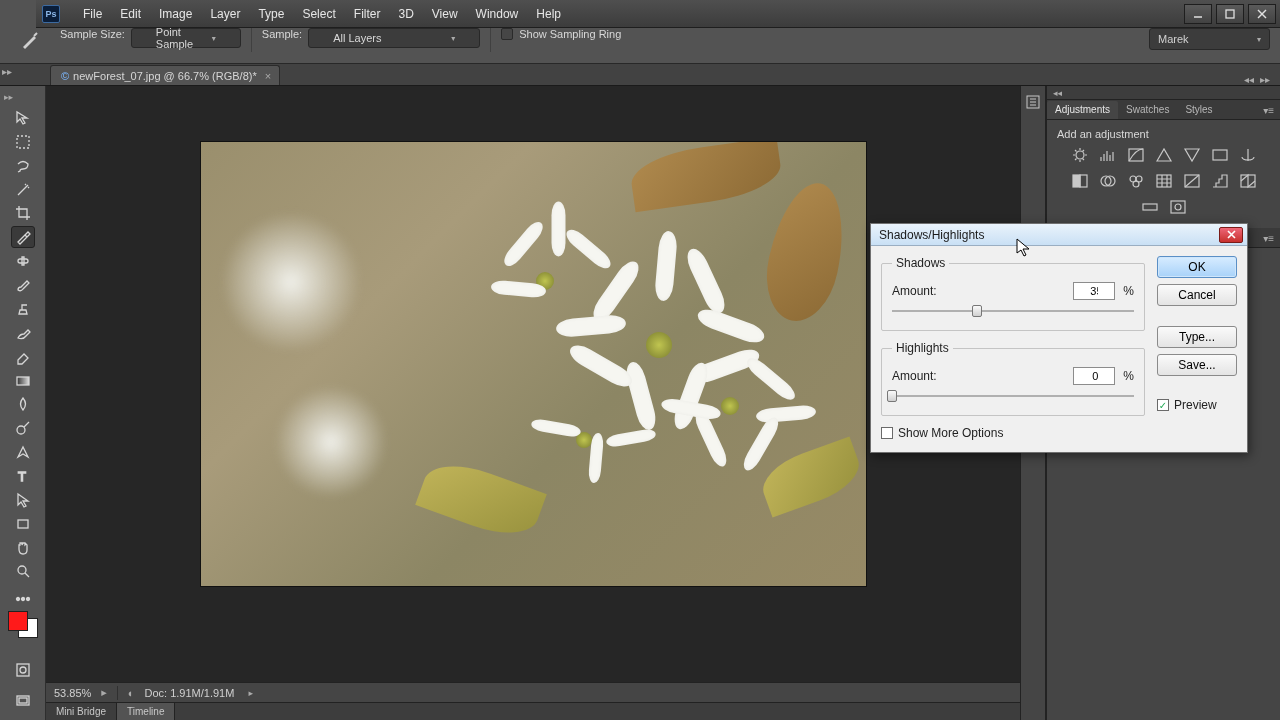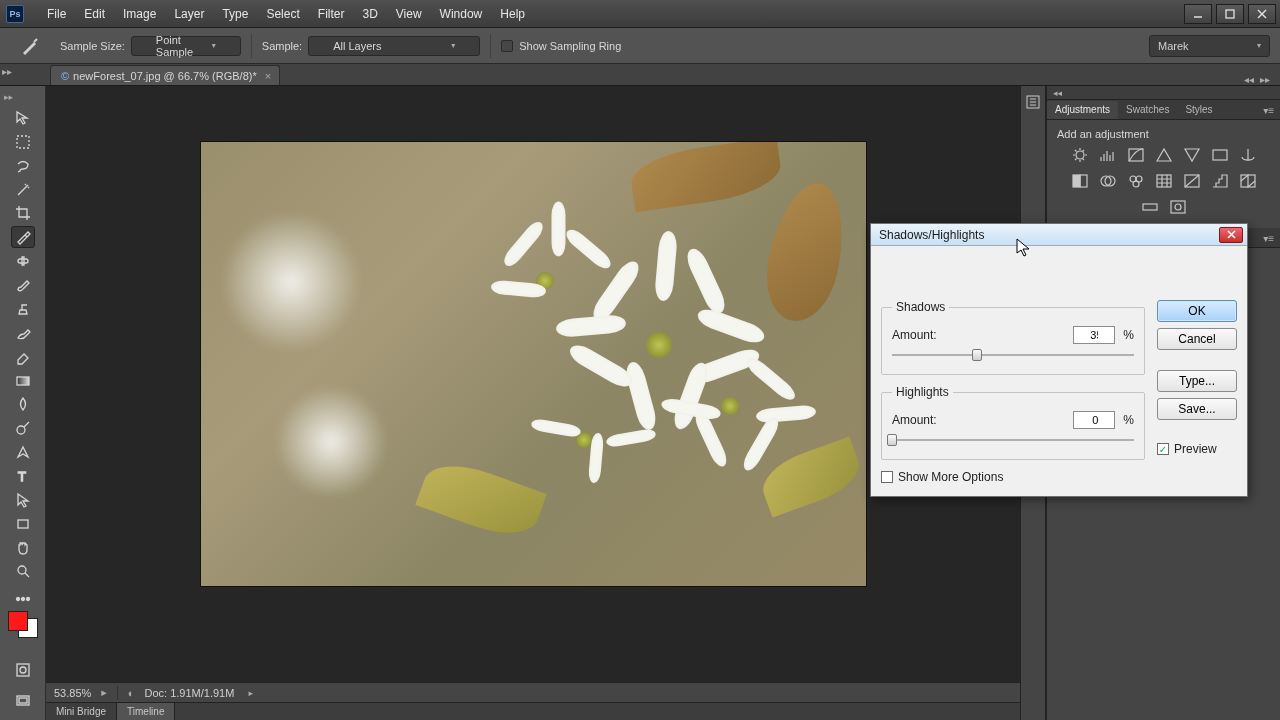--- a/index.html
+++ b/index.html
@@ -1,30 +1,30 @@
 <!DOCTYPE html>
 <html><head>
 <meta charset="utf-8">
 <style>
   * { margin: 0; padding: 0; box-sizing: border-box; font-family: "Segoe UI", Tahoma, sans-serif; user-select: none; }
   body { width: 1280px; height: 720px; background: #535353; overflow: hidden; position: relative; }
 
   
-  .title-bar { height: 28px; background: linear-gradient(#4f4f4f,#3c3c3c); display: flex; align-items: center; justify-content: space-between; border-bottom: 1px solid #1e1e1e; }
+  .title-bar { height: 28px; background: linear-gradient(#4f4f4f,#3c3c3c); display: flex; align-items: center; justify-content: space-between; border-bottom: 1px solid #1e1e1e; margin-left: 36px; }
   .title-left { display: flex; align-items: center; padding-left: 6px; }
   .ps-logo { width: 18px; height: 18px; background: #0a1e3a; border: 1px solid #3c6aa0; display: flex; align-items: center; justify-content: center; color: #8bb7e8; font-size: 9px; font-weight: bold; border-radius: 2px; }
   .menu { display: flex; margin-left: 14px; }
   .menu-item { color: #e6e6e6; font-size: 12px; padding: 4px 9px; cursor: pointer; }
   .win-btn { width: 28px; height: 20px; background: linear-gradient(#5a5a5a,#424242); border: 1px solid #1e1e1e; margin-left: 4px; display: flex; align-items: center; justify-content: center; color: #e0e0e0; }
   .win-btn.close { background: linear-gradient(#5a5a5a,#424242); }
   .win-btn svg { width: 10px; height: 10px; }
   .title-right { display:flex; align-items:center; margin-right:4px; }
 
   
-  .options-bar { height: 36px; background: #535353; display: flex; align-items: center; border-bottom: 1px solid #282828; padding-left: 18px; }
+  .options-bar { height: 36px; background: #535353; display: flex; align-items: flex-start; border-bottom: 1px solid #282828; padding-left: 18px; }
   .opt-icon { width: 24px; height: 24px; display: flex; align-items: center; justify-content: center; margin-right: 8px; }
   .opt-label { color: #d8d8d8; font-size: 11px; margin-right: 6px; }
   .opt-select { background: #3c3c3c; border: 1px solid #282828; color: #d8d8d8; font-size: 11px; height: 20px; padding: 0 24px; border-radius: 3px; display: flex; align-items: center; justify-content: space-between; }
   .chev { margin-left: 6px; color: #aaa; font-size: 8px; }
   .opt-sep { width: 1px; height: 24px; background: #404040; margin: 0 10px; }
   .checkbox { width: 12px; height: 12px; border: 1px solid #2a2a2a; background: #464646; margin-right: 6px; border-radius: 2px; flex-shrink:0; }
   .opt-right { margin-left: auto; margin-right: 10px; display: flex; align-items: center; }
   .workspace-select { background: #3c3c3c; border: 1px solid #282828; color: #d0d0d0; font-size: 11px; height: 22px; width: 121px; padding: 0 8px; border-radius: 3px; display:flex; align-items:center; justify-content:space-between;}
 
   
@@ -74,21 +74,21 @@
   .adj-icons { display:flex; flex-wrap:wrap; gap:8px; justify-content:center; margin-top:6px;}
   .adj-icon { width:20px; height:18px; display:flex; align-items:center; justify-content:center; cursor:pointer;}
   .adj-icon svg { stroke:#c8c8c8; fill:none; stroke-width:1.2;}
   .layers-body { flex:1; }
 
   
   .dialog { position: absolute; left: 870px; top: 223px; width: 378px; background: #f0f0f0; border: 1px solid #707070; box-shadow: 2px 3px 10px rgba(0,0,0,.45); font-size: 12px; color:#222; }
   .dlg-titlebar { height: 22px; background: linear-gradient(#eaf3fb,#c9e0f5); display:flex; align-items:center; padding:0 4px 0 8px; border-bottom:1px solid #9aaec2;}
   .dlg-title { font-size:12px; color:#1a1a1a; }
   .dlg-close { margin-left:auto; width:24px; height:16px; background: linear-gradient(#e67,#c72f2c); border:1px solid #7a1b18; border-radius:2px; display:flex; align-items:center; justify-content:center; color:#fff;}
-  .dlg-body { padding:10px 10px 12px 10px; display:flex; gap:12px;margin-top:44px;}
+  .dlg-body { padding:10px 10px 12px 10px; display:flex; gap:12px;}
   .dlg-left { flex:1; }
   .dlg-right { width:80px; display:flex; flex-direction:column; gap:6px;}
   fieldset.group { border:1px solid #c4c4c4; border-radius:2px; padding:8px 10px 14px 10px; margin-bottom:10px; position:relative;}
   fieldset.group legend { font-size:12px; padding:0 4px; color:#222;}
   .row { display:flex; align-items:center; margin-top:4px;}
   .row-label { flex:0 0 60px;}
   .numbox { width:42px; height:18px; background:#fff; border:1px solid #8c8c8c; text-align:right; padding:1px 16px; font-size:11px;}
   .pct { margin-left:8px;}
   .slider { position:relative; height:10px; margin-top:6px;}
   .slider-track { position:absolute; left:0; right:0; top:4px; height:2px; background:#b0b0b0;}

